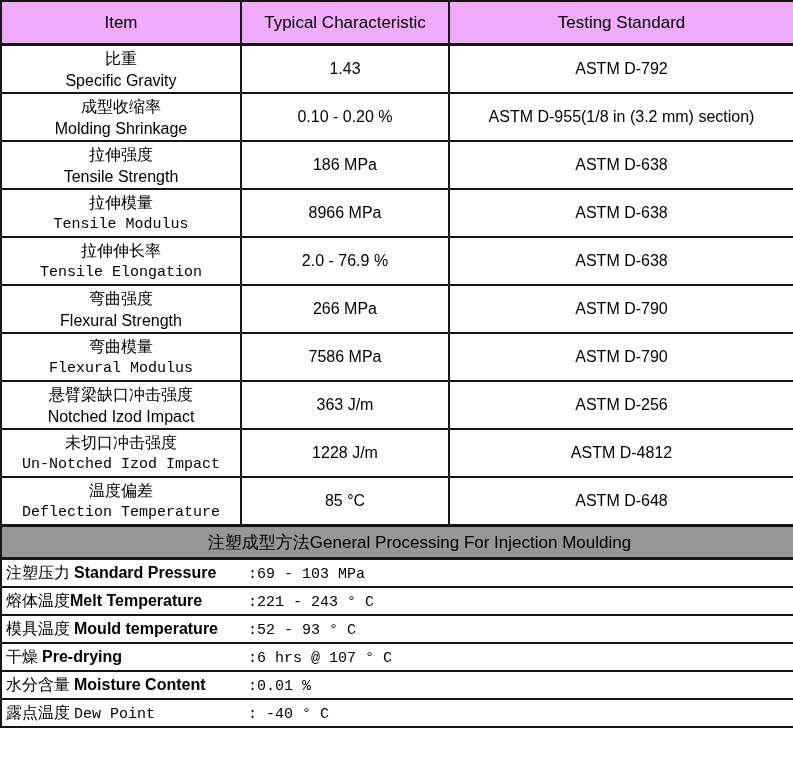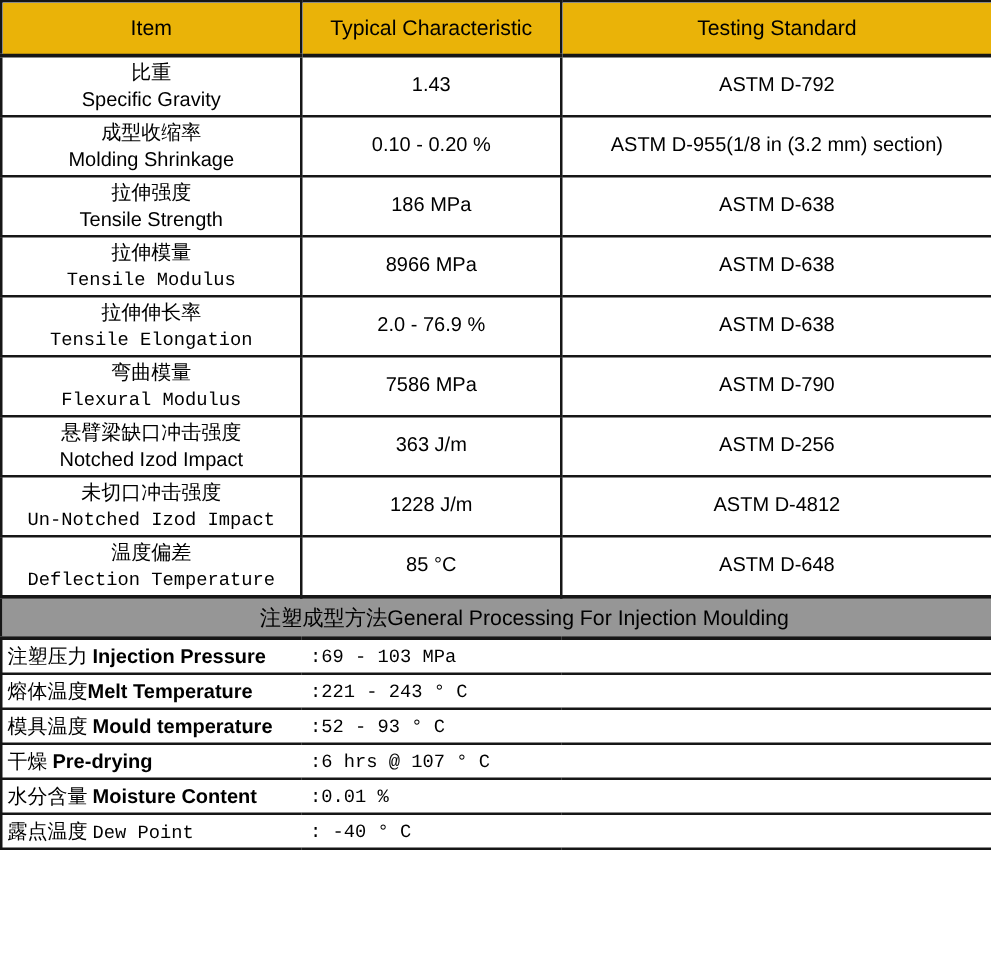--- a/index.html
+++ b/index.html
@@ -18,21 +18,21 @@
   }
   col.c1 { width: 240px; }
   col.c2 { width: 208px; }
   col.c3 { width: 345px; }
   th, td {
     border: 2px solid #161616;
     padding: 0;
     overflow: hidden;
   }
   thead th {
-    background: #eab308;
+    background: #f0abfc;
     height: 41px;
     font-size: 17px;
     font-weight: normal;
     text-align: center;
     vertical-align: middle;
     border-bottom: 3px solid #161616;
   }
   tr.prop-row td { height: 46px; vertical-align: middle; }
   td.item-cell { text-align: center; }
   .zh-line {
@@ -144,20 +144,28 @@
     <tr class="prop-row">
       <td class="item-cell">
         <div class="zh-line">拉伸伸长率</div>
         <div class="en-line en-mono">Tensile Elongation</div>
       </td>
       <td class="val-cell">2.0 - 76.9 %</td>
       <td class="std-cell">ASTM D-638</td>
     </tr>
     <tr class="prop-row">
       <td class="item-cell">
+        <div class="zh-line">弯曲强度</div>
+        <div class="en-line en-sans">Flexural Strength</div>
+      </td>
+      <td class="val-cell">266 MPa</td>
+      <td class="std-cell">ASTM D-790</td>
+    </tr>
+    <tr class="prop-row">
+      <td class="item-cell">
         <div class="zh-line">弯曲模量</div>
         <div class="en-line en-mono">Flexural Modulus</div>
       </td>
       <td class="val-cell">7586 MPa</td>
       <td class="std-cell">ASTM D-790</td>
     </tr>
     <tr class="prop-row">
       <td class="item-cell">
         <div class="zh-line">悬臂梁缺口冲击强度</div>
         <div class="en-line en-sans">Notched Izod Impact</div>
@@ -181,21 +189,21 @@
       <td class="val-cell">85 °C</td>
       <td class="std-cell">ASTM D-648</td>
     </tr>
 
     <tr class="section-row">
       <td colspan="3">注塑成型方法General Processing For Injection Moulding</td>
     </tr>
 
     <tr class="proc-row">
       <td colspan="3">
-        <span class="plabel"><span class="pzh">注塑压力</span><span class="pen">Injection Pressure</span></span><span class="pval">:69 - 103 MPa</span>
+        <span class="plabel"><span class="pzh">注塑压力</span><span class="pen">Standard Pressure</span></span><span class="pval">:69 - 103 MPa</span>
       </td>
     </tr>
     <tr class="proc-row">
       <td colspan="3">
         <span class="plabel"><span class="pzh">熔体温度</span><span class="pen no-gap">Melt Temperature</span></span><span class="pval">:221 - 243 ° C</span>
       </td>
     </tr>
     <tr class="proc-row">
       <td colspan="3">
         <span class="plabel"><span class="pzh">模具温度</span><span class="pen">Mould temperature</span></span><span class="pval">:52 - 93 ° C</span>

